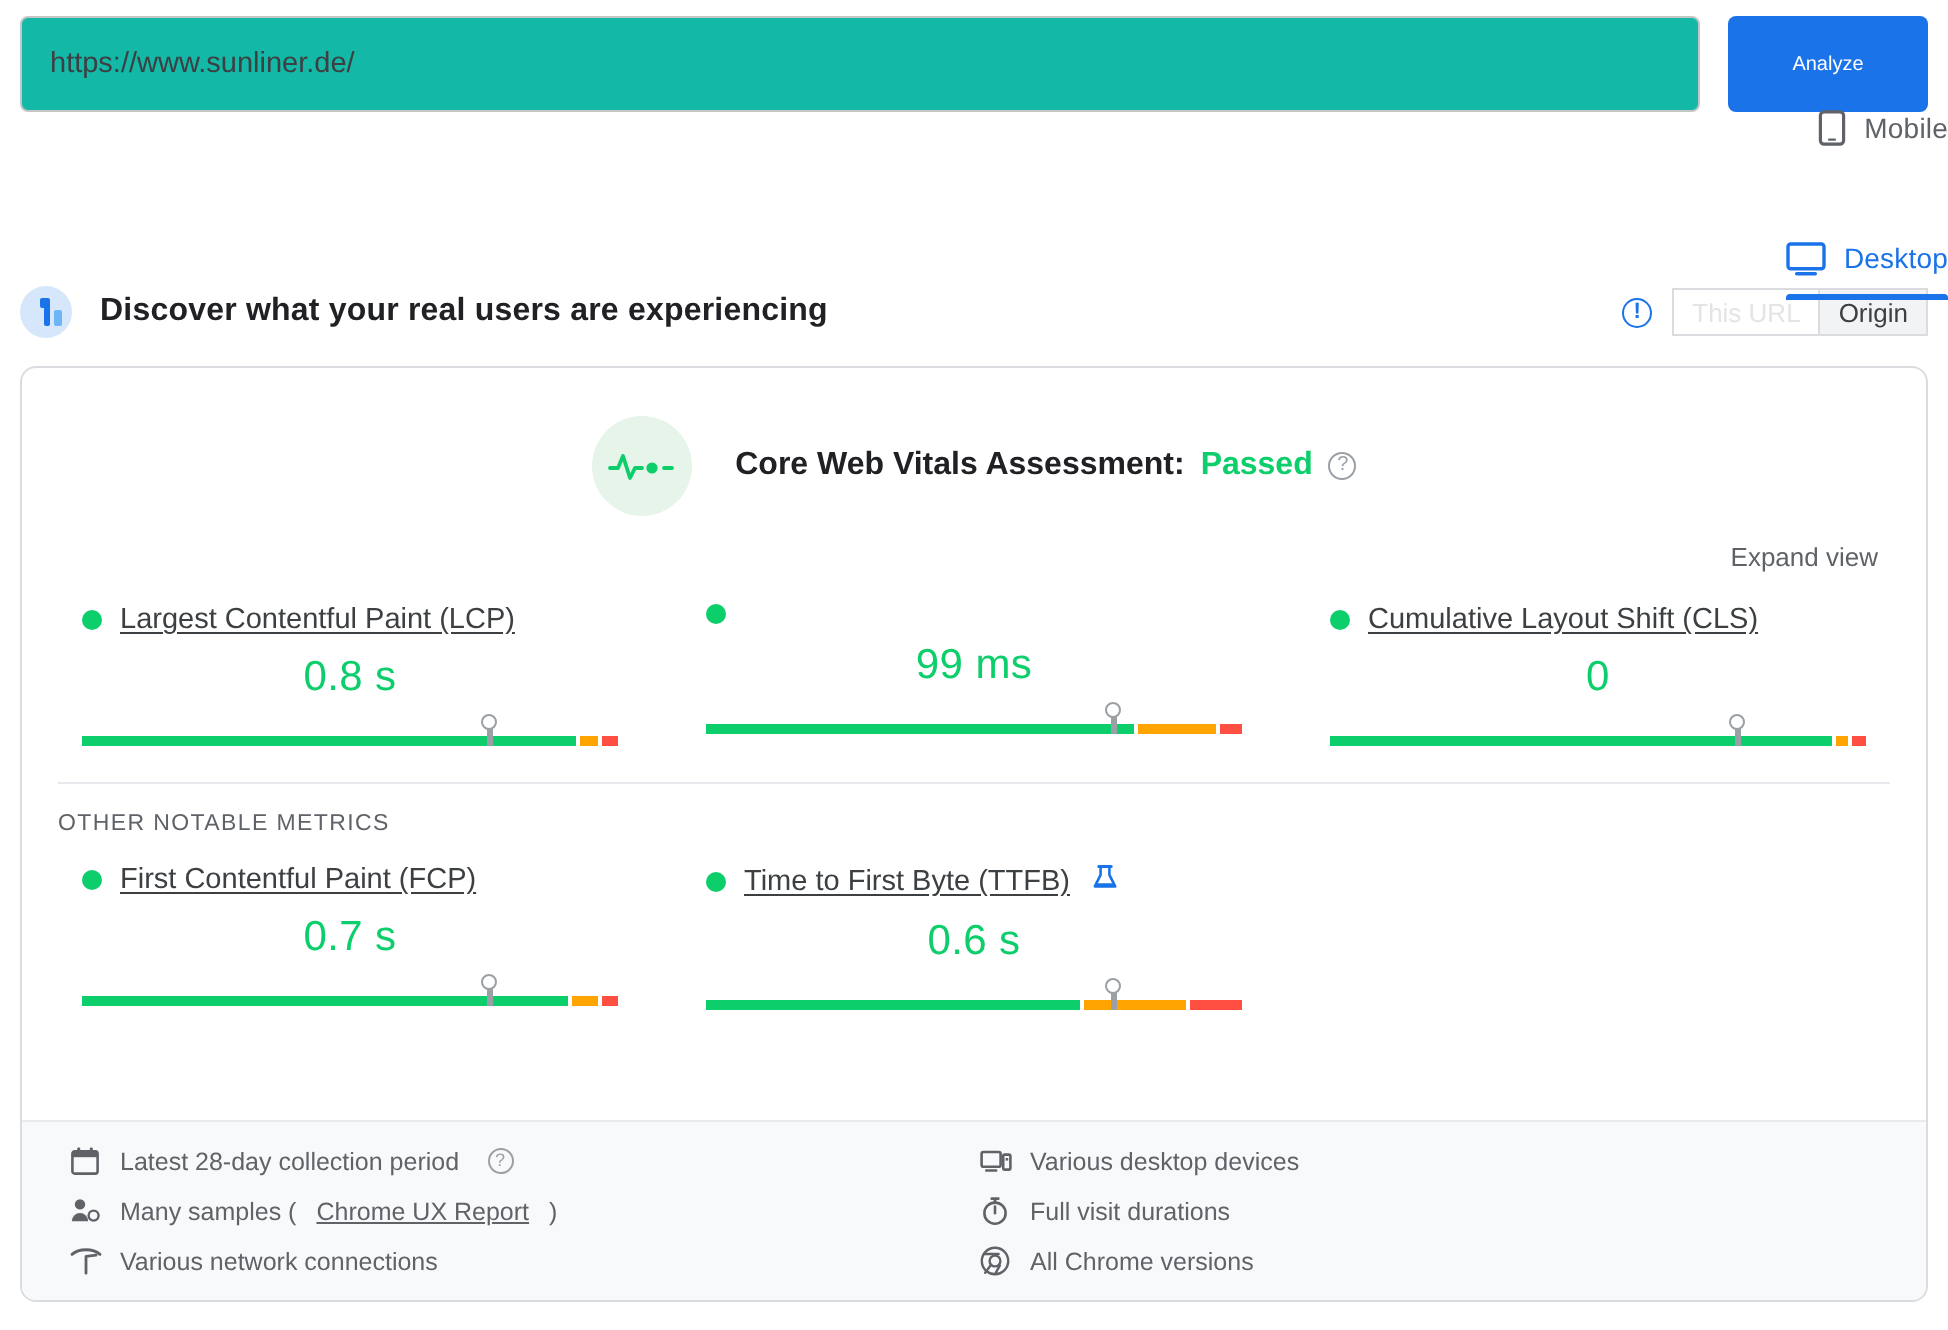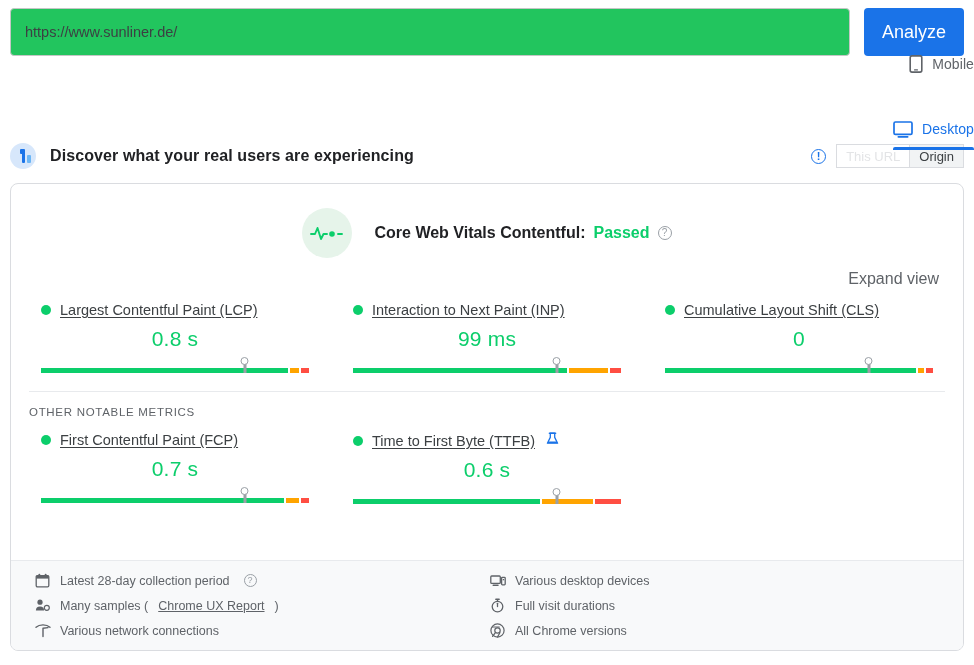--- a/index.html
+++ b/index.html
@@ -22,31 +22,31 @@
   .url-input {
     flex: 1;
     height: 48px;
     border: 1px solid #c4c7c5;
     border-radius: 4px;
     padding: 0 14px;
     font-size: 14.5px;
     color: #3c4043;
     font-family: "Liberation Sans", sans-serif;
     outline: none;
-    background: #22c55e;
+    background: #14b8a6;
   }
   .analyze-btn {
     margin-left: 14px;
     width: 100px;
     height: 48px;
     background: #1a73e8;
     color: #fff;
     border: none;
     border-radius: 4px;
-    font-size: 18px;
+    font-size: 10px;
     font-family: "Liberation Sans", sans-serif;
     cursor: pointer;
   }
 
   
   .tabs {
     display: flex;
     justify-content: center;
     align-items: flex-end;
     gap: 36px;
@@ -186,21 +186,21 @@
     text-align: center;
     font-weight: 400;
     cursor: pointer;
   }
 
   .expand-row {
     text-align: right;
     padding: 12px 24px 0 24px;
   }
   .expand-link {
-    font-size: 16px;
+    font-size: 13px;
     color: #5f6368;
     cursor: pointer;
   }
 
   .metrics-grid {
     display: grid;
     grid-template-columns: 1fr 1fr 1fr;
     padding: 14px 18px 0 18px;
     gap: 0 20px;
   }
@@ -365,21 +365,21 @@
 
   <div class="assess-row">
     <div class="pulse-circle">
       <svg width="34" height="18" viewBox="0 0 34 18">
         <path d="M1 10 H5 L7.5 4 L11 15 L13.5 10 H17" fill="none" stroke="#0cce6b" stroke-width="1.9" stroke-linecap="round" stroke-linejoin="round"></path>
         <circle cx="22" cy="10" r="2.8" fill="#0cce6b"></circle>
         <path d="M28 10 H32" fill="none" stroke="#0cce6b" stroke-width="1.9" stroke-linecap="round"></path>
       </svg>
     </div>
     <div class="assess-text">
-      <span>Core Web Vitals Contentful:</span>
+      <span>Core Web Vitals Assessment:</span>
       <span class="passed">Passed</span>
       <span class="help-icon">?</span>
     </div>
   </div>
 
   <div class="expand-row">
     <span class="expand-link">Expand view</span>
   </div>
 
   <div class="metrics-grid">
@@ -396,21 +396,20 @@
           <div class="seg-orange" style="flex:3.5"></div>
           <div class="seg-red" style="flex:3"></div>
         </div>
         <div class="marker" style="left:76%"></div>
       </div>
     </div>
 
     <div class="metric">
       <div class="metric-head">
         <span class="dot"></span>
-        <span class="metric-name">Interaction to Next Paint (INP)</span>
       </div>
       <div class="metric-value">99 ms</div>
       <div class="bar-wrap">
         <div class="bar">
           <div class="seg-green" style="flex:81"></div>
           <div class="seg-orange" style="flex:15"></div>
           <div class="seg-red" style="flex:4"></div>
         </div>
         <div class="marker" style="left:76%"></div>
       </div>

